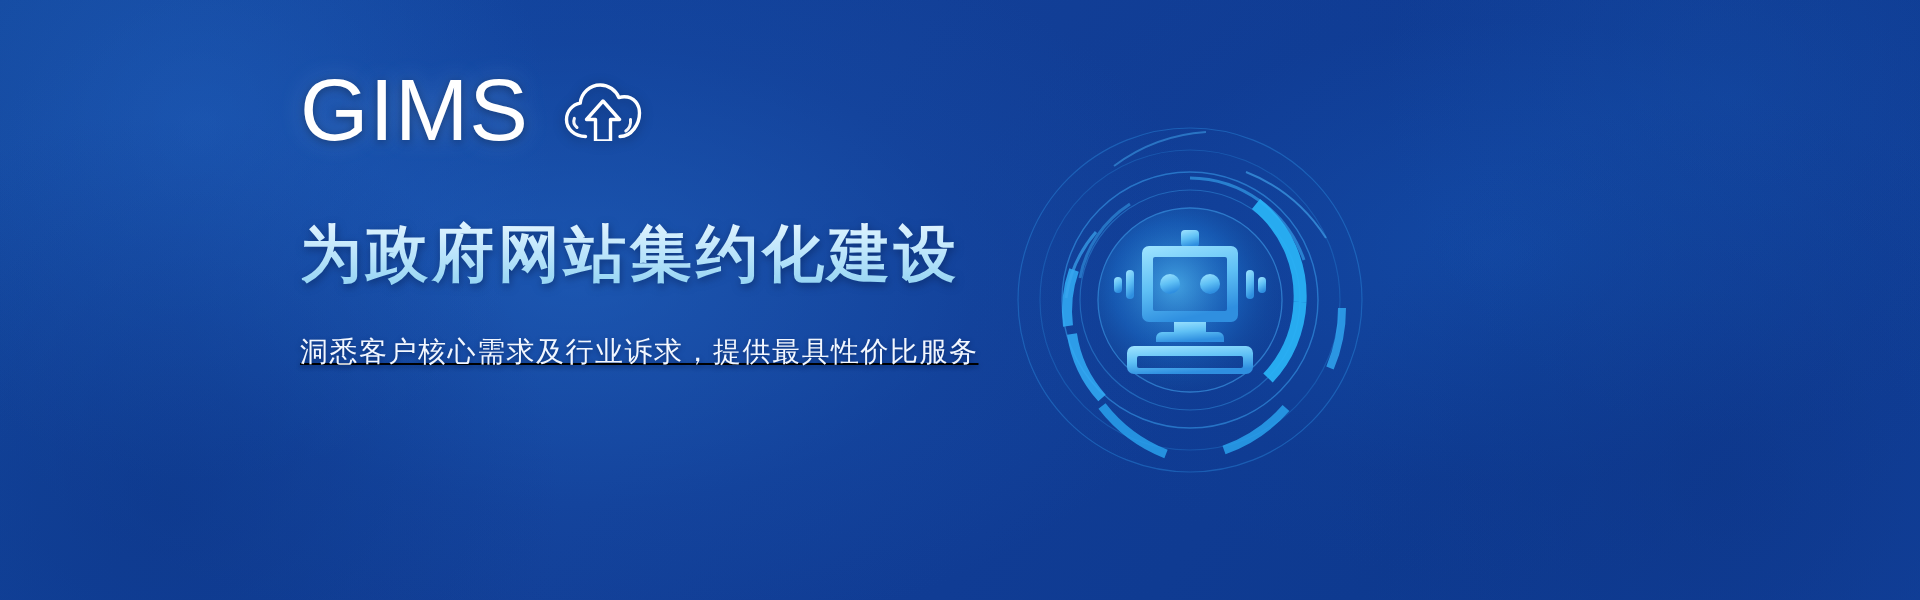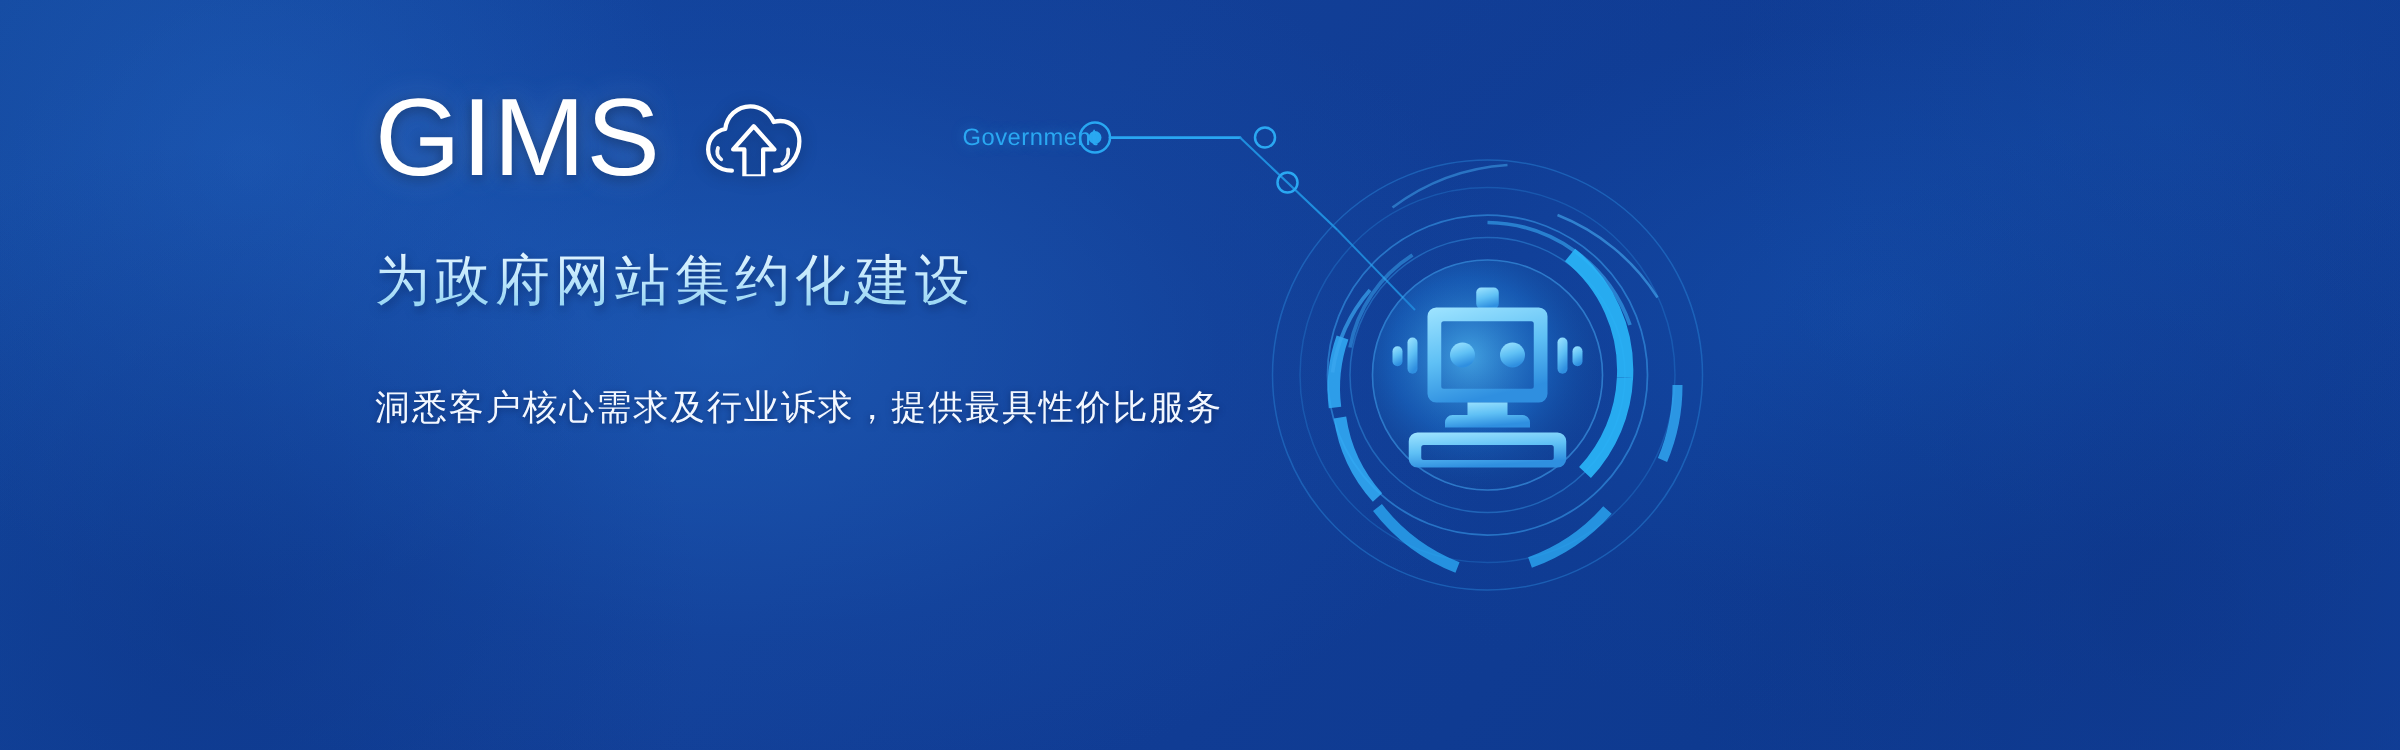--- a/index.html
+++ b/index.html
@@ -39,31 +39,31 @@
   .brand {
     font-size:88px; font-weight:300; color:#ffffff;
     letter-spacing:1px; line-height:1;
     font-family:"Liberation Sans","DejaVu Sans",sans-serif;
     text-shadow:0 2px 10px rgba(0,0,0,0.35), 0 0 24px rgba(150,200,255,0.32);
   }
   .cloud-icon { width:84px; height:62px; flex:0 0 auto;
     filter:drop-shadow(0 2px 6px rgba(0,0,0,0.32)); }
 
   .headline {
-    margin-top:42px;
-    font-size:44px; font-weight:400; line-height:1.14;
+    margin-top:61px;
+    font-size:62px; font-weight:700; line-height:1.14;
     letter-spacing:4px;
     color:#bfe6fa;
     background:linear-gradient(180deg,#e4f5ff 0%,#bce5fb 48%,#8fd2f2 100%);
     -webkit-background-clip:text; background-clip:text;
     -webkit-text-fill-color:transparent;
     filter:drop-shadow(1px 3px 4px rgba(5,30,80,0.55));
     font-family:"Liberation Sans","DejaVu Sans",sans-serif;
   }
-  .sub { margin-top:52px; }
+  .sub { margin-top:38px;text-decoration:underline; }
   .sub p {
     font-size:28px; line-height:1.72; color:#f2f7ff;
     letter-spacing:1.5px; font-weight:400;
     text-shadow:0 2px 5px rgba(3,24,70,0.55);
   }
 
   
   .connector { position:absolute; left:740px; top:80px; width:620px; height:260px; }
   .gov-label {
     position:absolute; left:30px; top:20px;
@@ -101,39 +101,20 @@
       </svg>
     </div>
 
     <div class="headline">为政府网站集约化建设</div>
 
     <div class="sub">
       <p>洞悉客户核心需求及行业诉求，提供最具性价比服务</p>
     </div>
   </div>
 
-  <div class="connector">
-    <div class="gov-label">Government</div>
-
-    <svg width="620" height="260" viewBox="0 0 620 260" fill="none">
-
-      <g>
-        <circle cx="136" cy="30" r="12" stroke="#2aa8f2" stroke-width="2" fill="none"></circle>
-        <circle cx="136" cy="30" r="5.2" fill="#2aa8f2"></circle>
-      </g>
-
-      <path d="M148 30 L252 30" stroke="#29a6f2" stroke-width="2.2" stroke-linecap="round"></path>
-
-      <path d="M252 30 L330 104" stroke="#1f8ede" stroke-width="1.7"></path>
-      <path d="M330 104 L392 168" stroke="#1f8ede" stroke-width="1.5" opacity="0.9"></path>
-
-      <circle cx="272" cy="30" r="8" stroke="#2aa8f2" stroke-width="2" fill="none"></circle>
-      <circle cx="290" cy="66" r="8" stroke="#2aa8f2" stroke-width="2" fill="none"></circle>
-    </svg>
-  </div>
 
   <div class="tech">
     <svg width="360" height="360" viewBox="0 0 360 360" fill="none">
       <defs>
         <radialGradient id="coreGlow" cx="42%" cy="42%" r="62%">
           <stop offset="0%" stop-color="#56c9ff" stop-opacity="0.70"></stop>
           <stop offset="55%" stop-color="#1f7fd8" stop-opacity="0.40"></stop>
           <stop offset="100%" stop-color="#12498f" stop-opacity="0.06"></stop>
         </radialGradient>
         <linearGradient id="botGrad" x1="0" y1="0" x2="0.3" y2="1">

